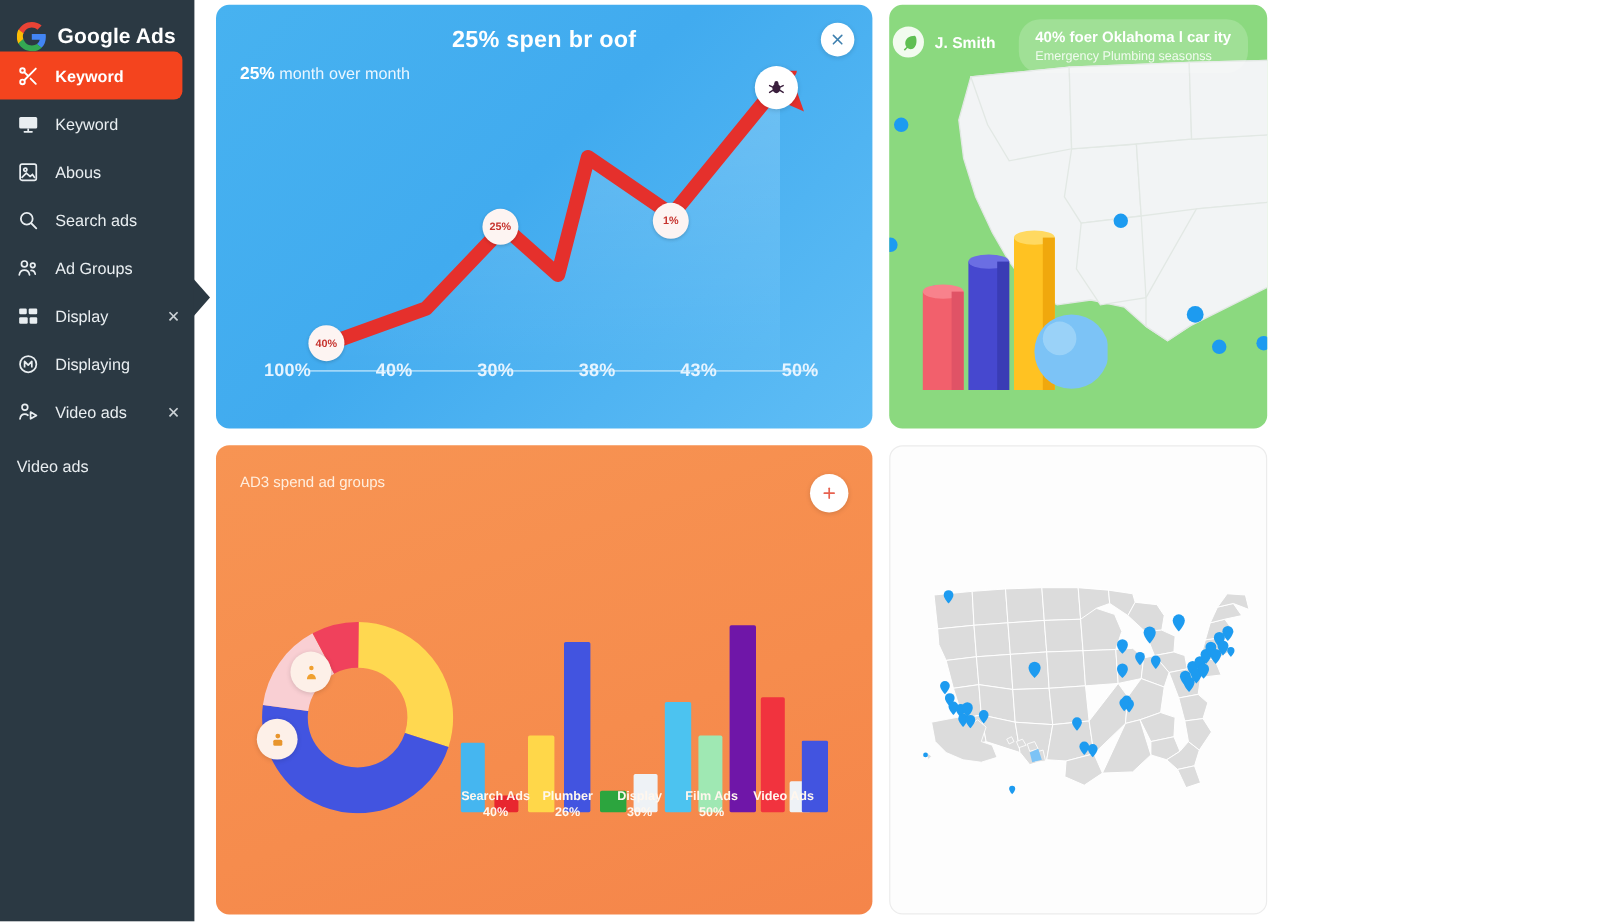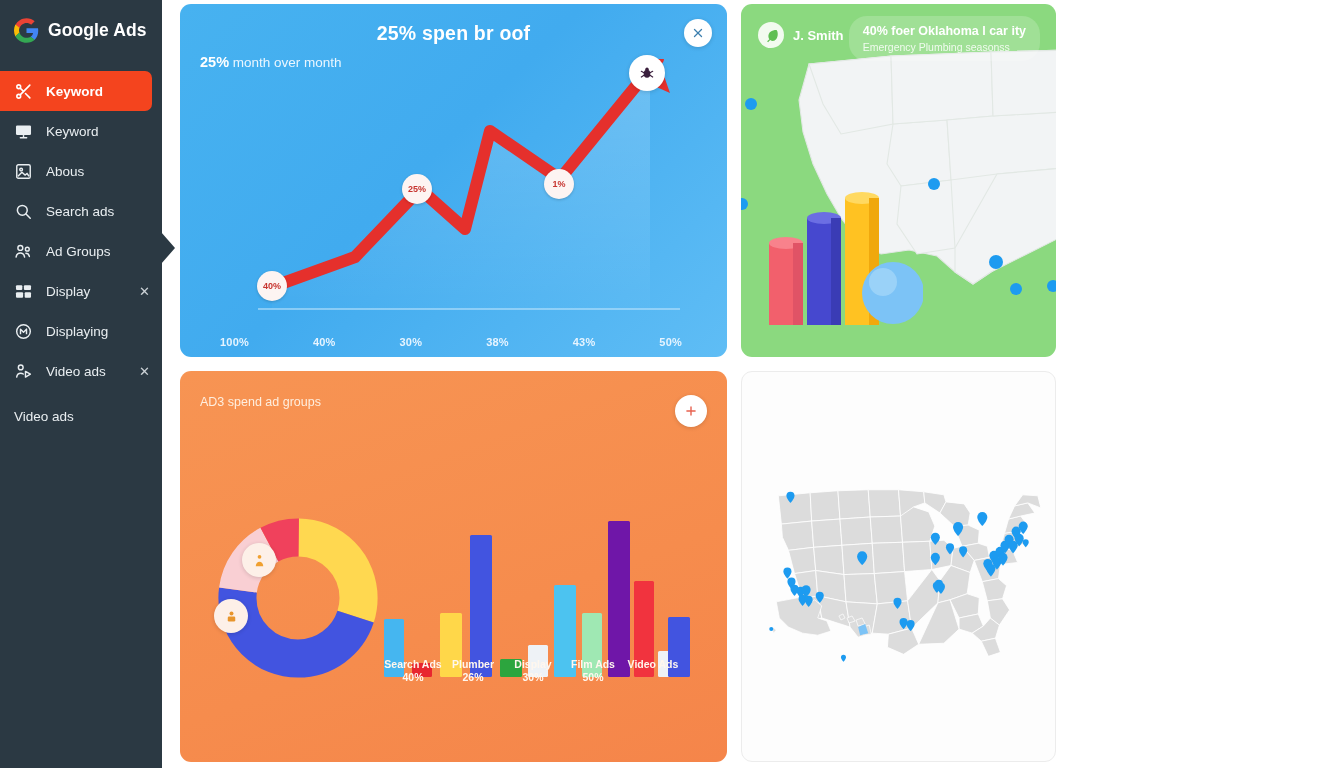--- a/index.html
+++ b/index.html
@@ -16,21 +16,21 @@
     width: 162px; flex: 0 0 162px;
     background: #2b3943;
     color: #ffffff;
     position: relative;
     padding-top: 4px;
   }
   .brand { display: flex; align-items: center; gap: 9px; padding: 14px 0 0 14px; }
   .g-logo { width: 25px; height: 25px; position: relative; flex: 0 0 25px; }
   .brand-text { font-size: 17.5px; font-weight: bold; letter-spacing: .1px; color: #fff; }
 
-  .nav { margin-top: 28px; }
+  .nav { }
   .nav-item {
     display: flex; align-items: center; gap: 13px;
     height: 40px; padding-left: 14px; padding-right: 12px;
     font-size: 13.5px; color: #e9eef1; position: relative;
   }
   .nav-item.active {
     background: #f4441e;
     border-radius: 0 7px 7px 0;
     margin-right: 10px;
     color: #ffffff;
@@ -71,32 +71,32 @@
   .card-line .sub b { font-weight: bold; color:#fff; font-size:14.5px; }
   .round-btn {
     position:absolute; width:28px; height:28px; border-radius:50%;
     background:#ffffff; display:flex; align-items:center; justify-content:center;
     box-shadow:0 1px 4px rgba(0,0,0,.15); border:none; cursor:pointer;
   }
   .chart-wrap { position:absolute; left:0; top:55px; width:100%; height:290px; }
   .axis-labels {
     position:absolute; left:40px; right:45px; top:296px;
     display:flex; justify-content:space-between;
-    font-size:11px; color:#e6f4ff; font-weight:bold; letter-spacing:.2px;margin-top:36px;
+    font-size:15px; color:#e6f4ff; font-weight:bold; letter-spacing:.2px;
   }
   .pt-badge {
     position:absolute; width:30px; height:30px; border-radius:50%;
     background:#fdf4f2; display:flex; align-items:center; justify-content:center;
     font-size:9px; font-weight:bold; color:#c7342f;
     box-shadow:0 1px 3px rgba(0,0,0,.18);
   }
 
   
   .card-geo { background:#8bd97f; }
-  .geo-user { position:absolute; left:17px; top:18px; display:flex; align-items:center; gap:9px; z-index:4;}
+  .geo-user { position:absolute; left:3px; top:18px; display:flex; align-items:center; gap:9px; z-index:4;}
   .geo-avatar { width:26px;height:26px;border-radius:50%;background:#f2fbef;display:flex;align-items:center;justify-content:center;}
   .geo-user .nm { font-size:13px; color:#ffffff; font-weight:bold; }
   .geo-badge {
     position:absolute; right:16px; top:12px; z-index:4;
     background:rgba(255,255,255,.18); border-radius:18px;
     padding:8px 14px; text-align:left;
   }
   .geo-badge .l1 { font-size:12.5px; color:#ffffff; font-weight:bold; }
   .geo-badge .l2 { font-size:10.5px; color:#f0fbee; margin-top:3px; }
 

